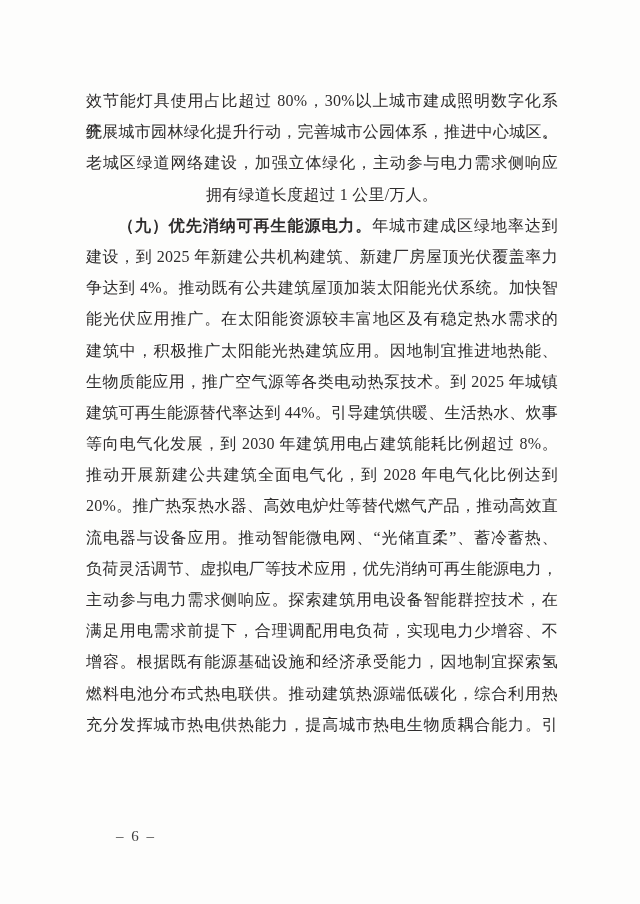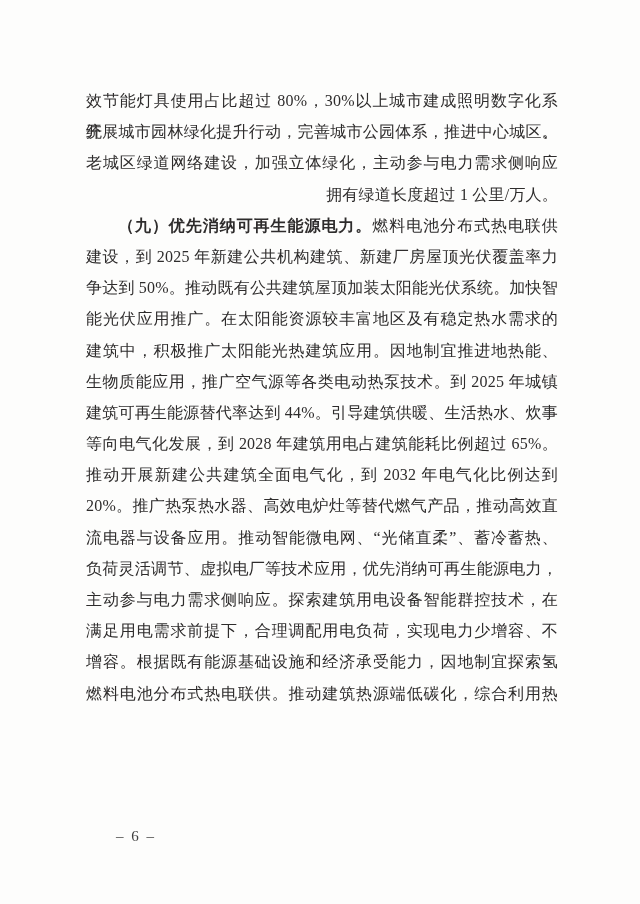--- a/index.html
+++ b/index.html
@@ -27,21 +27,21 @@
   .line {
     height: 31.2px;
     line-height: 31.2px;
     font-size: 16px;
     text-align: justify;
     text-align-last: justify;
     text-justify: inter-character;
     letter-spacing: 0.2px;
   }
   .line.short {
-    text-align: right;
+    text-align: center;
     text-align-last: auto;
   }
   .line.indent {
     text-indent: 2em;
   }
   .heading-bold {
     font-weight: bold;
   }
   .page-number {
     position: absolute;
@@ -55,32 +55,33 @@
 </head>
 <body>
 
 <div class="page">
   <div class="text-block">
     <div class="line">效节能灯具使用占比超过 80%，30%以上城市建成照明数字化系统。</div>
     <div class="line">开展城市园林绿化提升行动，完善城市公园体系，推进中心城区、</div>
     <div class="line">老城区绿道网络建设，加强立体绿化，主动参与电力需求侧响应</div>
     <div class="line short">拥有绿道长度超过 1 公里/万人。</div>
     <div class="line indent">
-      <span class="heading-bold">（九）优先消纳可再生能源电力。</span><span>燃料电池分布式热电联供</span>
+      <span class="heading-bold">（九）优先消纳可再生能源电力。</span><span>年城市建成区绿地率达到</span>
     </div>
     <div class="line">建设，到 2025 年新建公共机构建筑、新建厂房屋顶光伏覆盖率力</div>
-    <div class="line">争达到 50%。推动既有公共建筑屋顶加装太阳能光伏系统。加快智</div>
+    <div class="line">争达到 4%。推动既有公共建筑屋顶加装太阳能光伏系统。加快智</div>
     <div class="line">能光伏应用推广。在太阳能资源较丰富地区及有稳定热水需求的</div>
     <div class="line">建筑中，积极推广太阳能光热建筑应用。因地制宜推进地热能、</div>
     <div class="line">生物质能应用，推广空气源等各类电动热泵技术。到 2025 年城镇</div>
     <div class="line">建筑可再生能源替代率达到 44%。引导建筑供暖、生活热水、炊事</div>
-    <div class="line">等向电气化发展，到 2028 年建筑用电占建筑能耗比例超过 65%。</div>
-    <div class="line">推动开展新建公共建筑全面电气化，到 2032 年电气化比例达到</div>
+    <div class="line">等向电气化发展，到 2030 年建筑用电占建筑能耗比例超过 8%。</div>
+    <div class="line">推动开展新建公共建筑全面电气化，到 2028 年电气化比例达到</div>
     <div class="line">20%。推广热泵热水器、高效电炉灶等替代燃气产品，推动高效直</div>
     <div class="line">流电器与设备应用。推动智能微电网、“光储直柔”、蓄冷蓄热、</div>
     <div class="line">负荷灵活调节、虚拟电厂等技术应用，优先消纳可再生能源电力，</div>
     <div class="line">主动参与电力需求侧响应。探索建筑用电设备智能群控技术，在</div>
     <div class="line">满足用电需求前提下，合理调配用电负荷，实现电力少增容、不</div>
     <div class="line">增容。根据既有能源基础设施和经济承受能力，因地制宜探索氢</div>
     <div class="line">燃料电池分布式热电联供。推动建筑热源端低碳化，综合利用热</div>
+    <div class="line">充分发挥城市热电供热能力，提高城市热电生物质耦合能力。引</div>
   </div>
   <div class="page-number">– 6 –</div>
 </div>
 
 </body></html>

